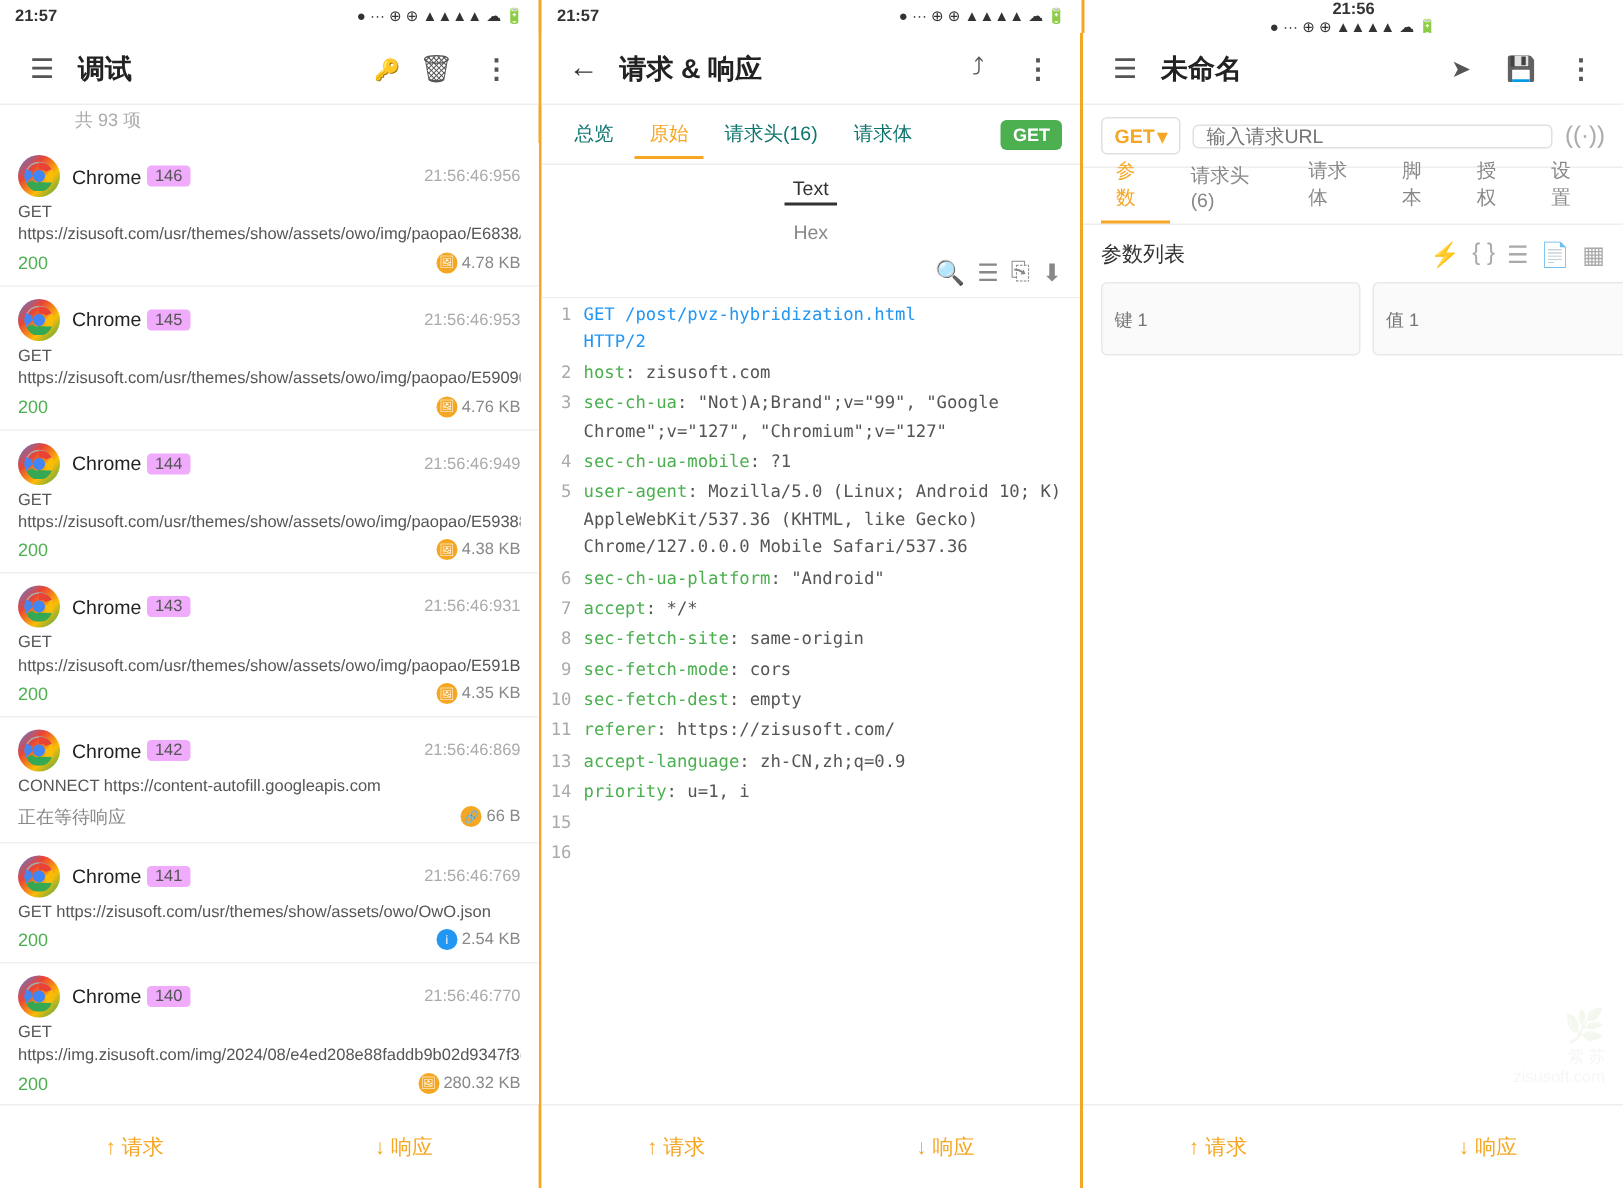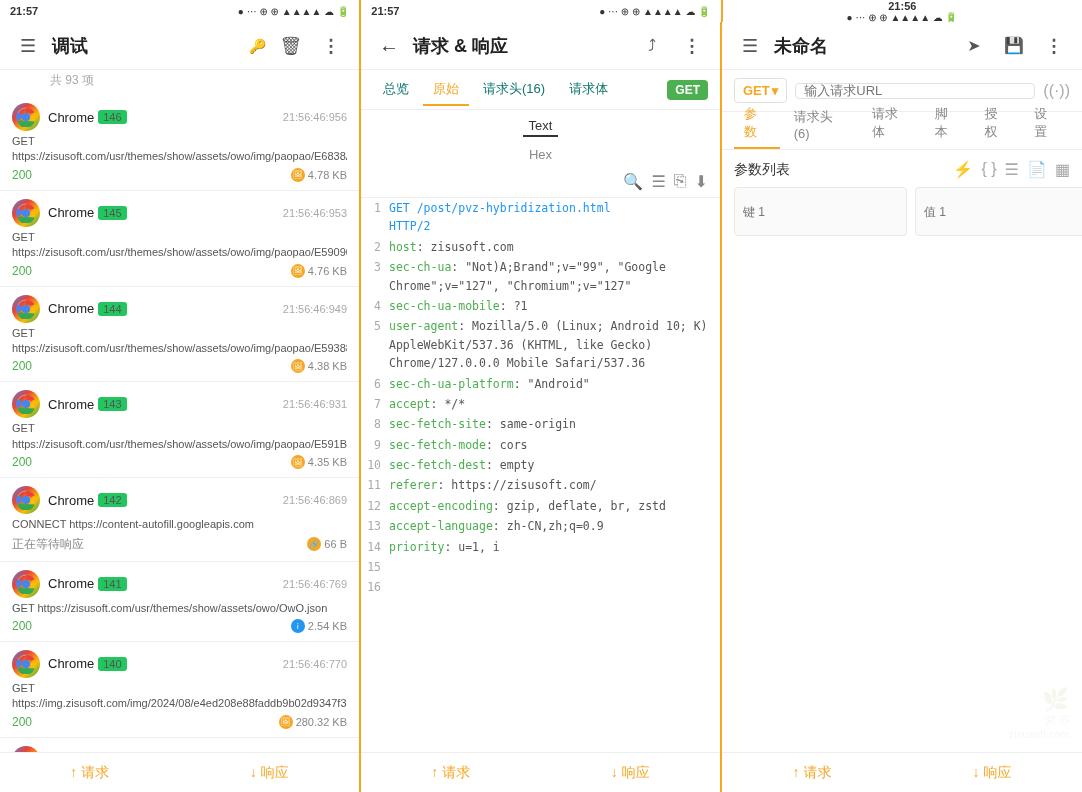--- a/index.html
+++ b/index.html
@@ -122,21 +122,21 @@
       gap: 4px;
     }
 
     .app-name {
       font-size: 13px;
       font-weight: 500;
       color: #222;
     }
 
     .item-num-badge {
-      background: #22c55e;
+      background: #f0abfc;
       color: #555;
       font-size: 11px;
       padding: 1px 5px;
       border-radius: 3px;
     }
 
     .item-time {
       font-size: 11px;
       color: #aaa;
       margin-left: auto;
@@ -185,21 +185,21 @@
       border-radius: 50%;
       display: flex;
       align-items: center;
       justify-content: center;
       font-size: 8px;
       color: white;
     }
 
     
     .bottom-bar {
-      height: 40px;
+      height: 56px;
       display: flex;
       align-items: center;
       justify-content: space-around;
       border-top: 1px solid #eee;
       background: #fff;
     }
 
     .bottom-btn {
       display: flex;
       align-items: center;
@@ -837,24 +837,20 @@
           </tr>
           <tr>
             <td class="line-num">10</td>
             <td class="code-line"><span class="code-key">sec-fetch-dest</span><span class="code-val">: empty</span></td>
           </tr>
           <tr>
             <td class="line-num">11</td>
             <td class="code-line"><span class="code-key">referer</span><span class="code-val">: https://zisusoft.com/</span></td>
           </tr>
           <tr>
-            <td class="line-num">12</td>
-            <td class="code-line"><span class="code-key">accept-encoding</span><span class="code-val">: gzip, deflate, br, zstd</span></td>
-          </tr>
-          <tr>
             <td class="line-num">13</td>
             <td class="code-line"><span class="code-key">accept-language</span><span class="code-val">: zh-CN,zh;q=0.9</span></td>
           </tr>
           <tr>
             <td class="line-num">14</td>
             <td class="code-line"><span class="code-key">priority</span><span class="code-val">: u=1, i</span></td>
           </tr>
           <tr>
             <td class="line-num">15</td>
             <td class="code-line">&nbsp;</td>

